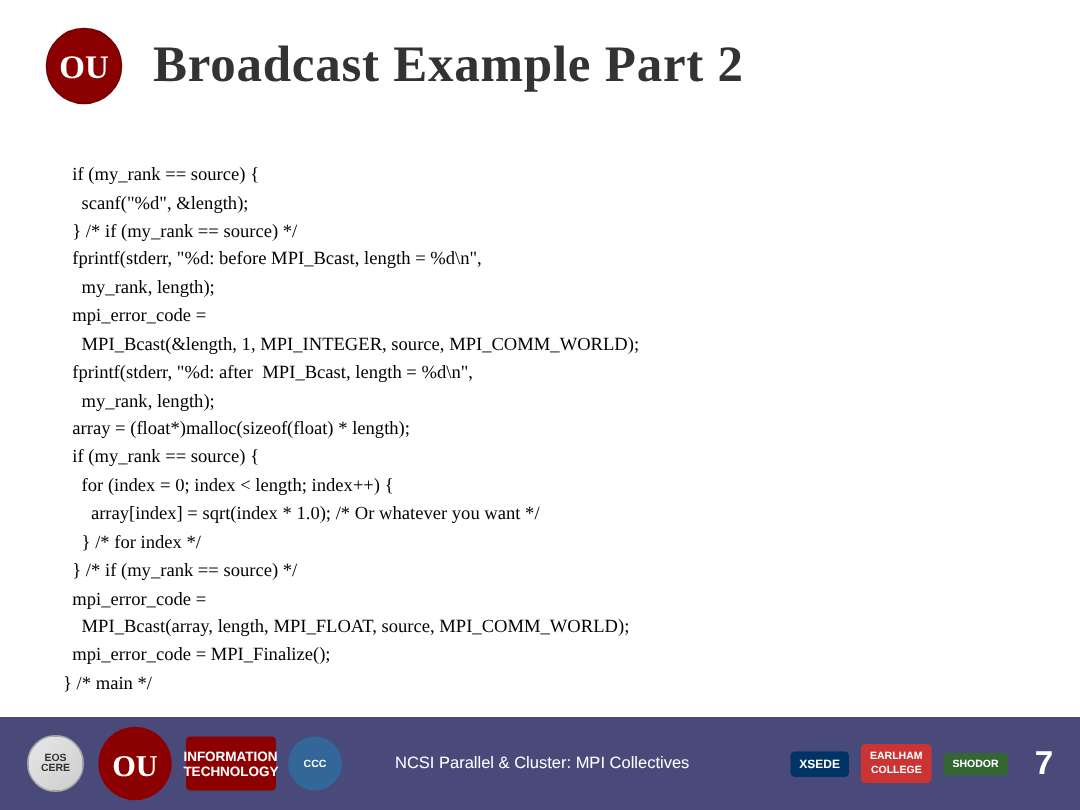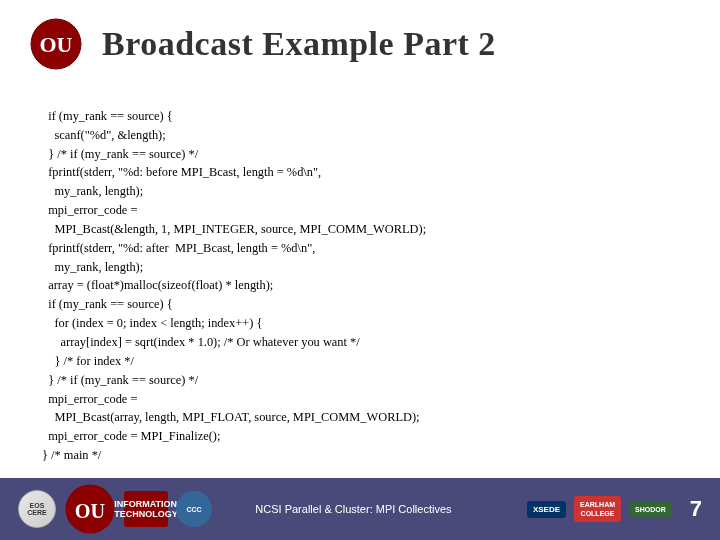--- a/index.html
+++ b/index.html
@@ -86,21 +86,21 @@
       display: flex;
       align-items: center;
       justify-content: center;
       font-size: 7px;
       color: #333;
       font-weight: bold;
       text-align: center;
       border: 1px solid #aaa;
     }
     .logo-it {
-      width: 44px;
+      width: 60px;
       height: 36px;
       background: #8B0000;
       display: flex;
       align-items: center;
       justify-content: center;
       color: white;
       font-size: 9px;
       font-weight: bold;
       border-radius: 3px;
     }

